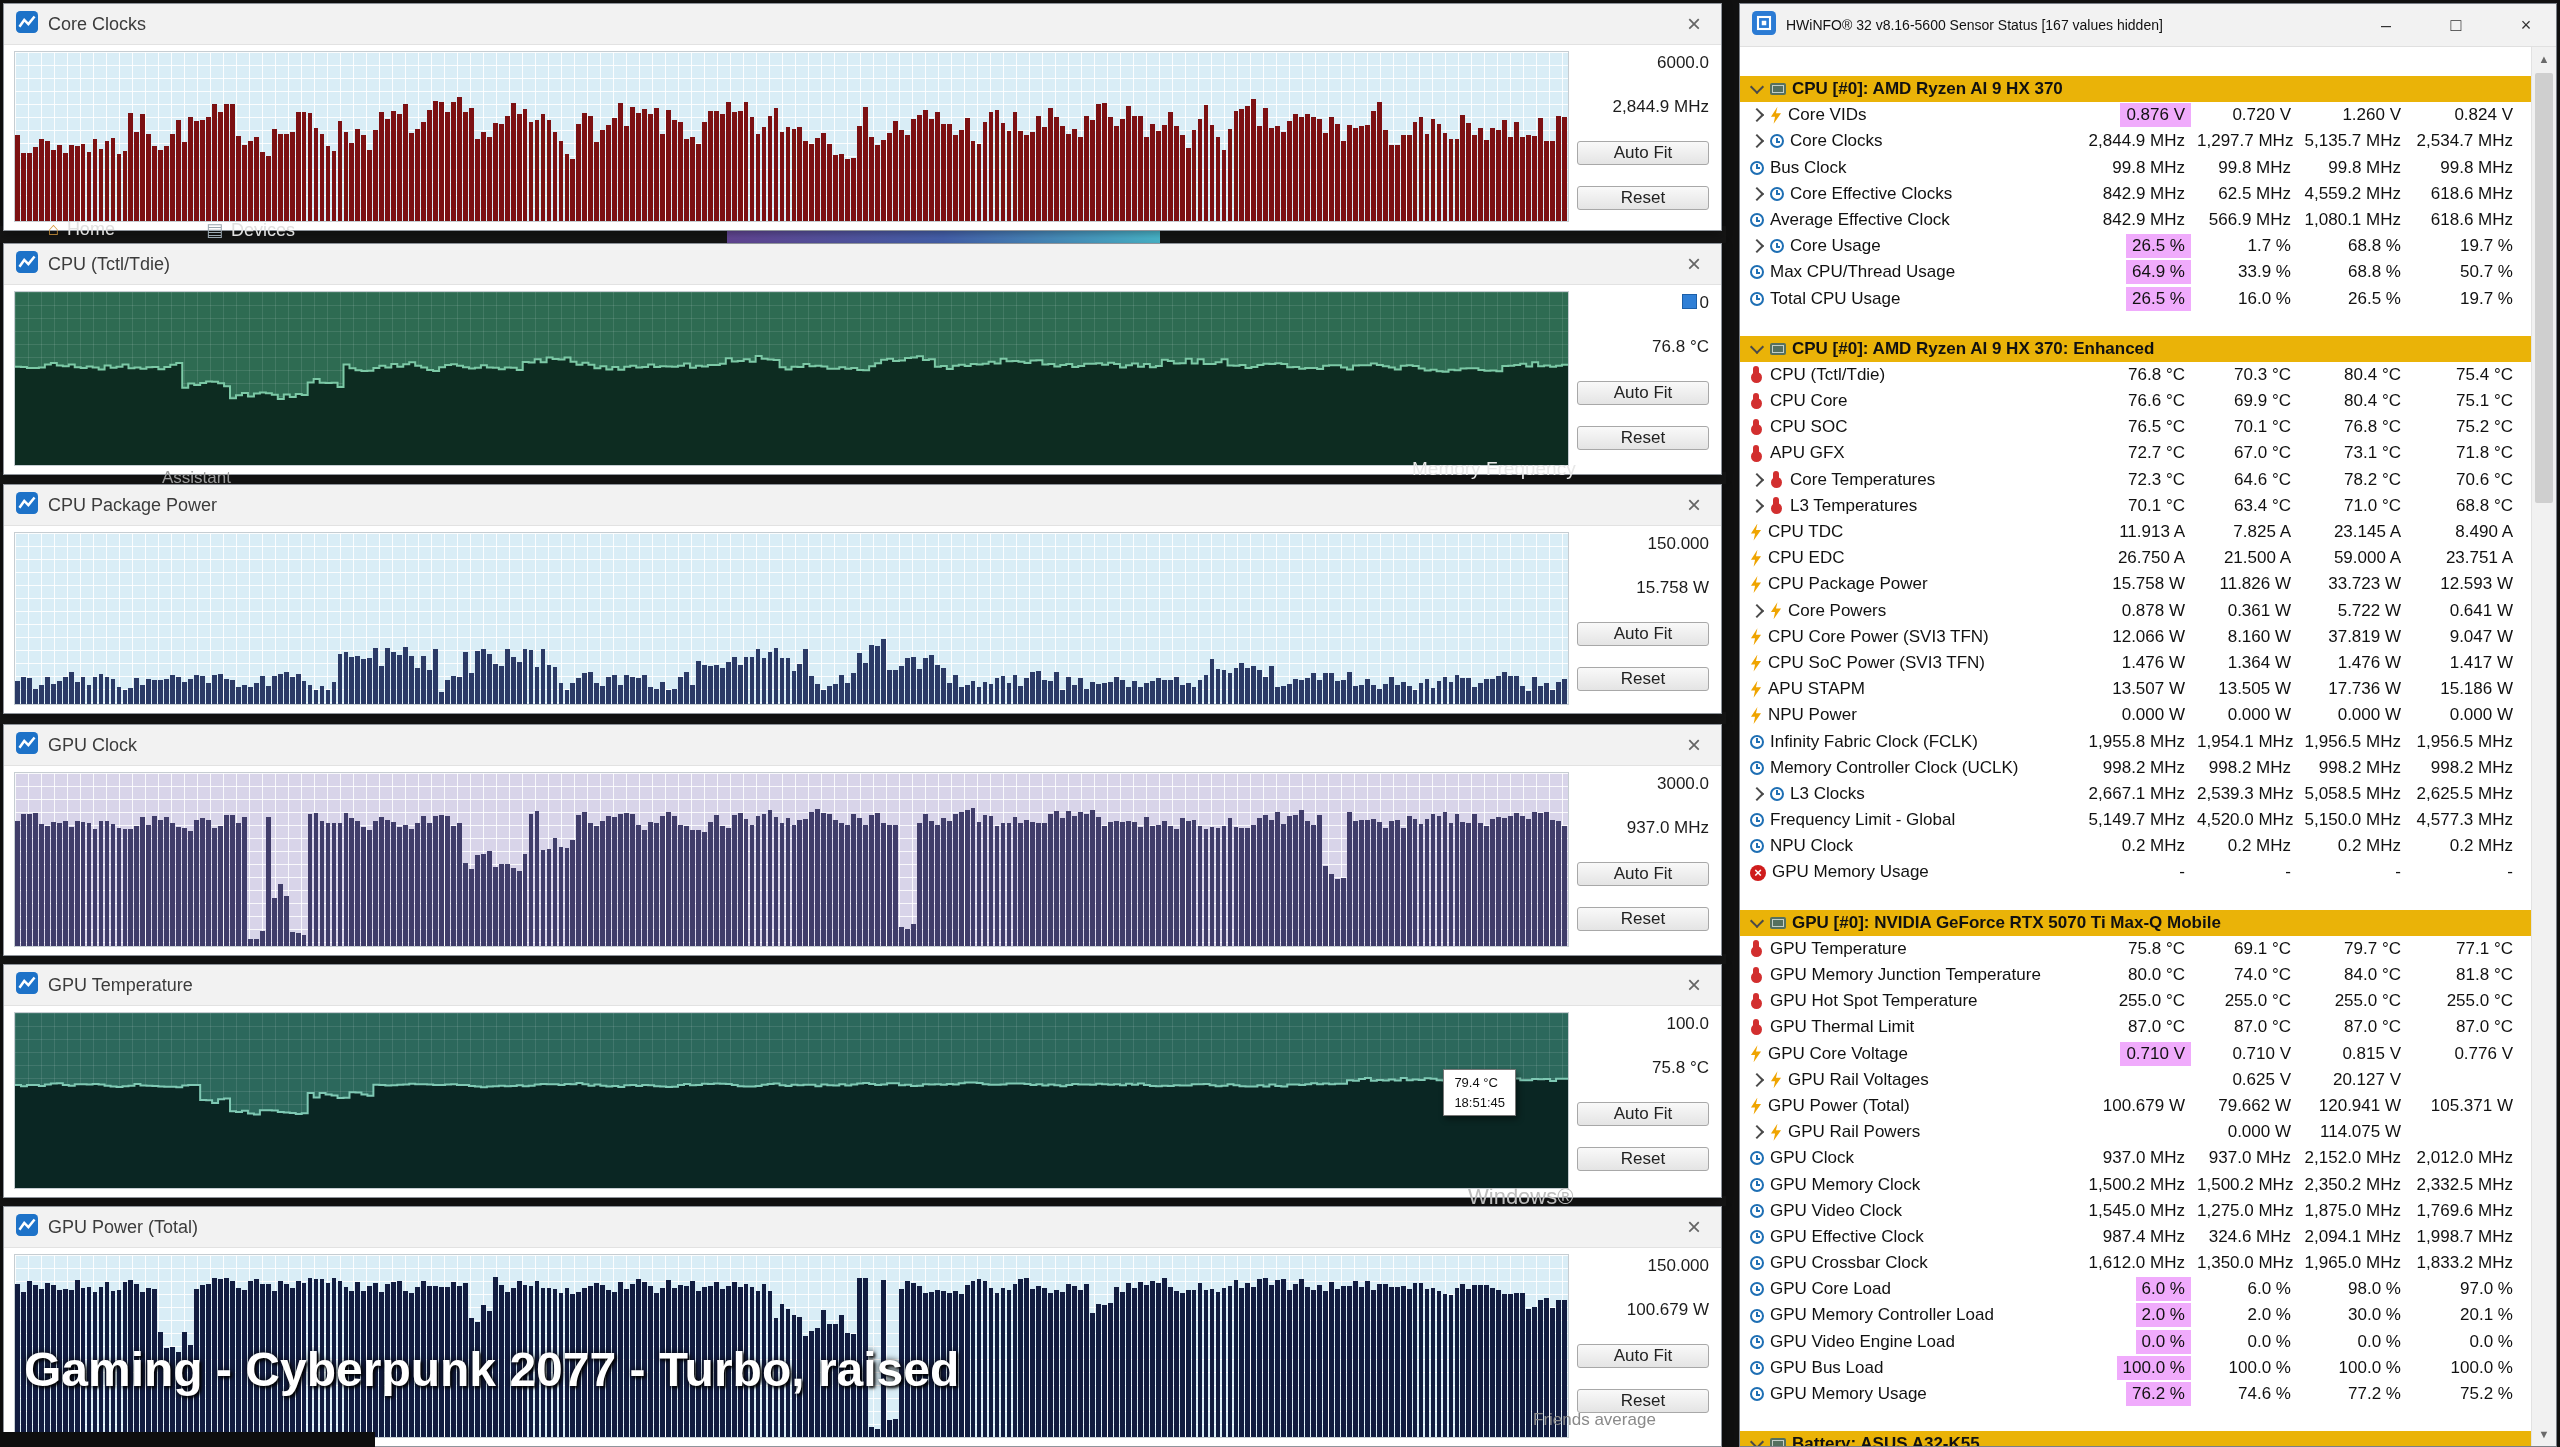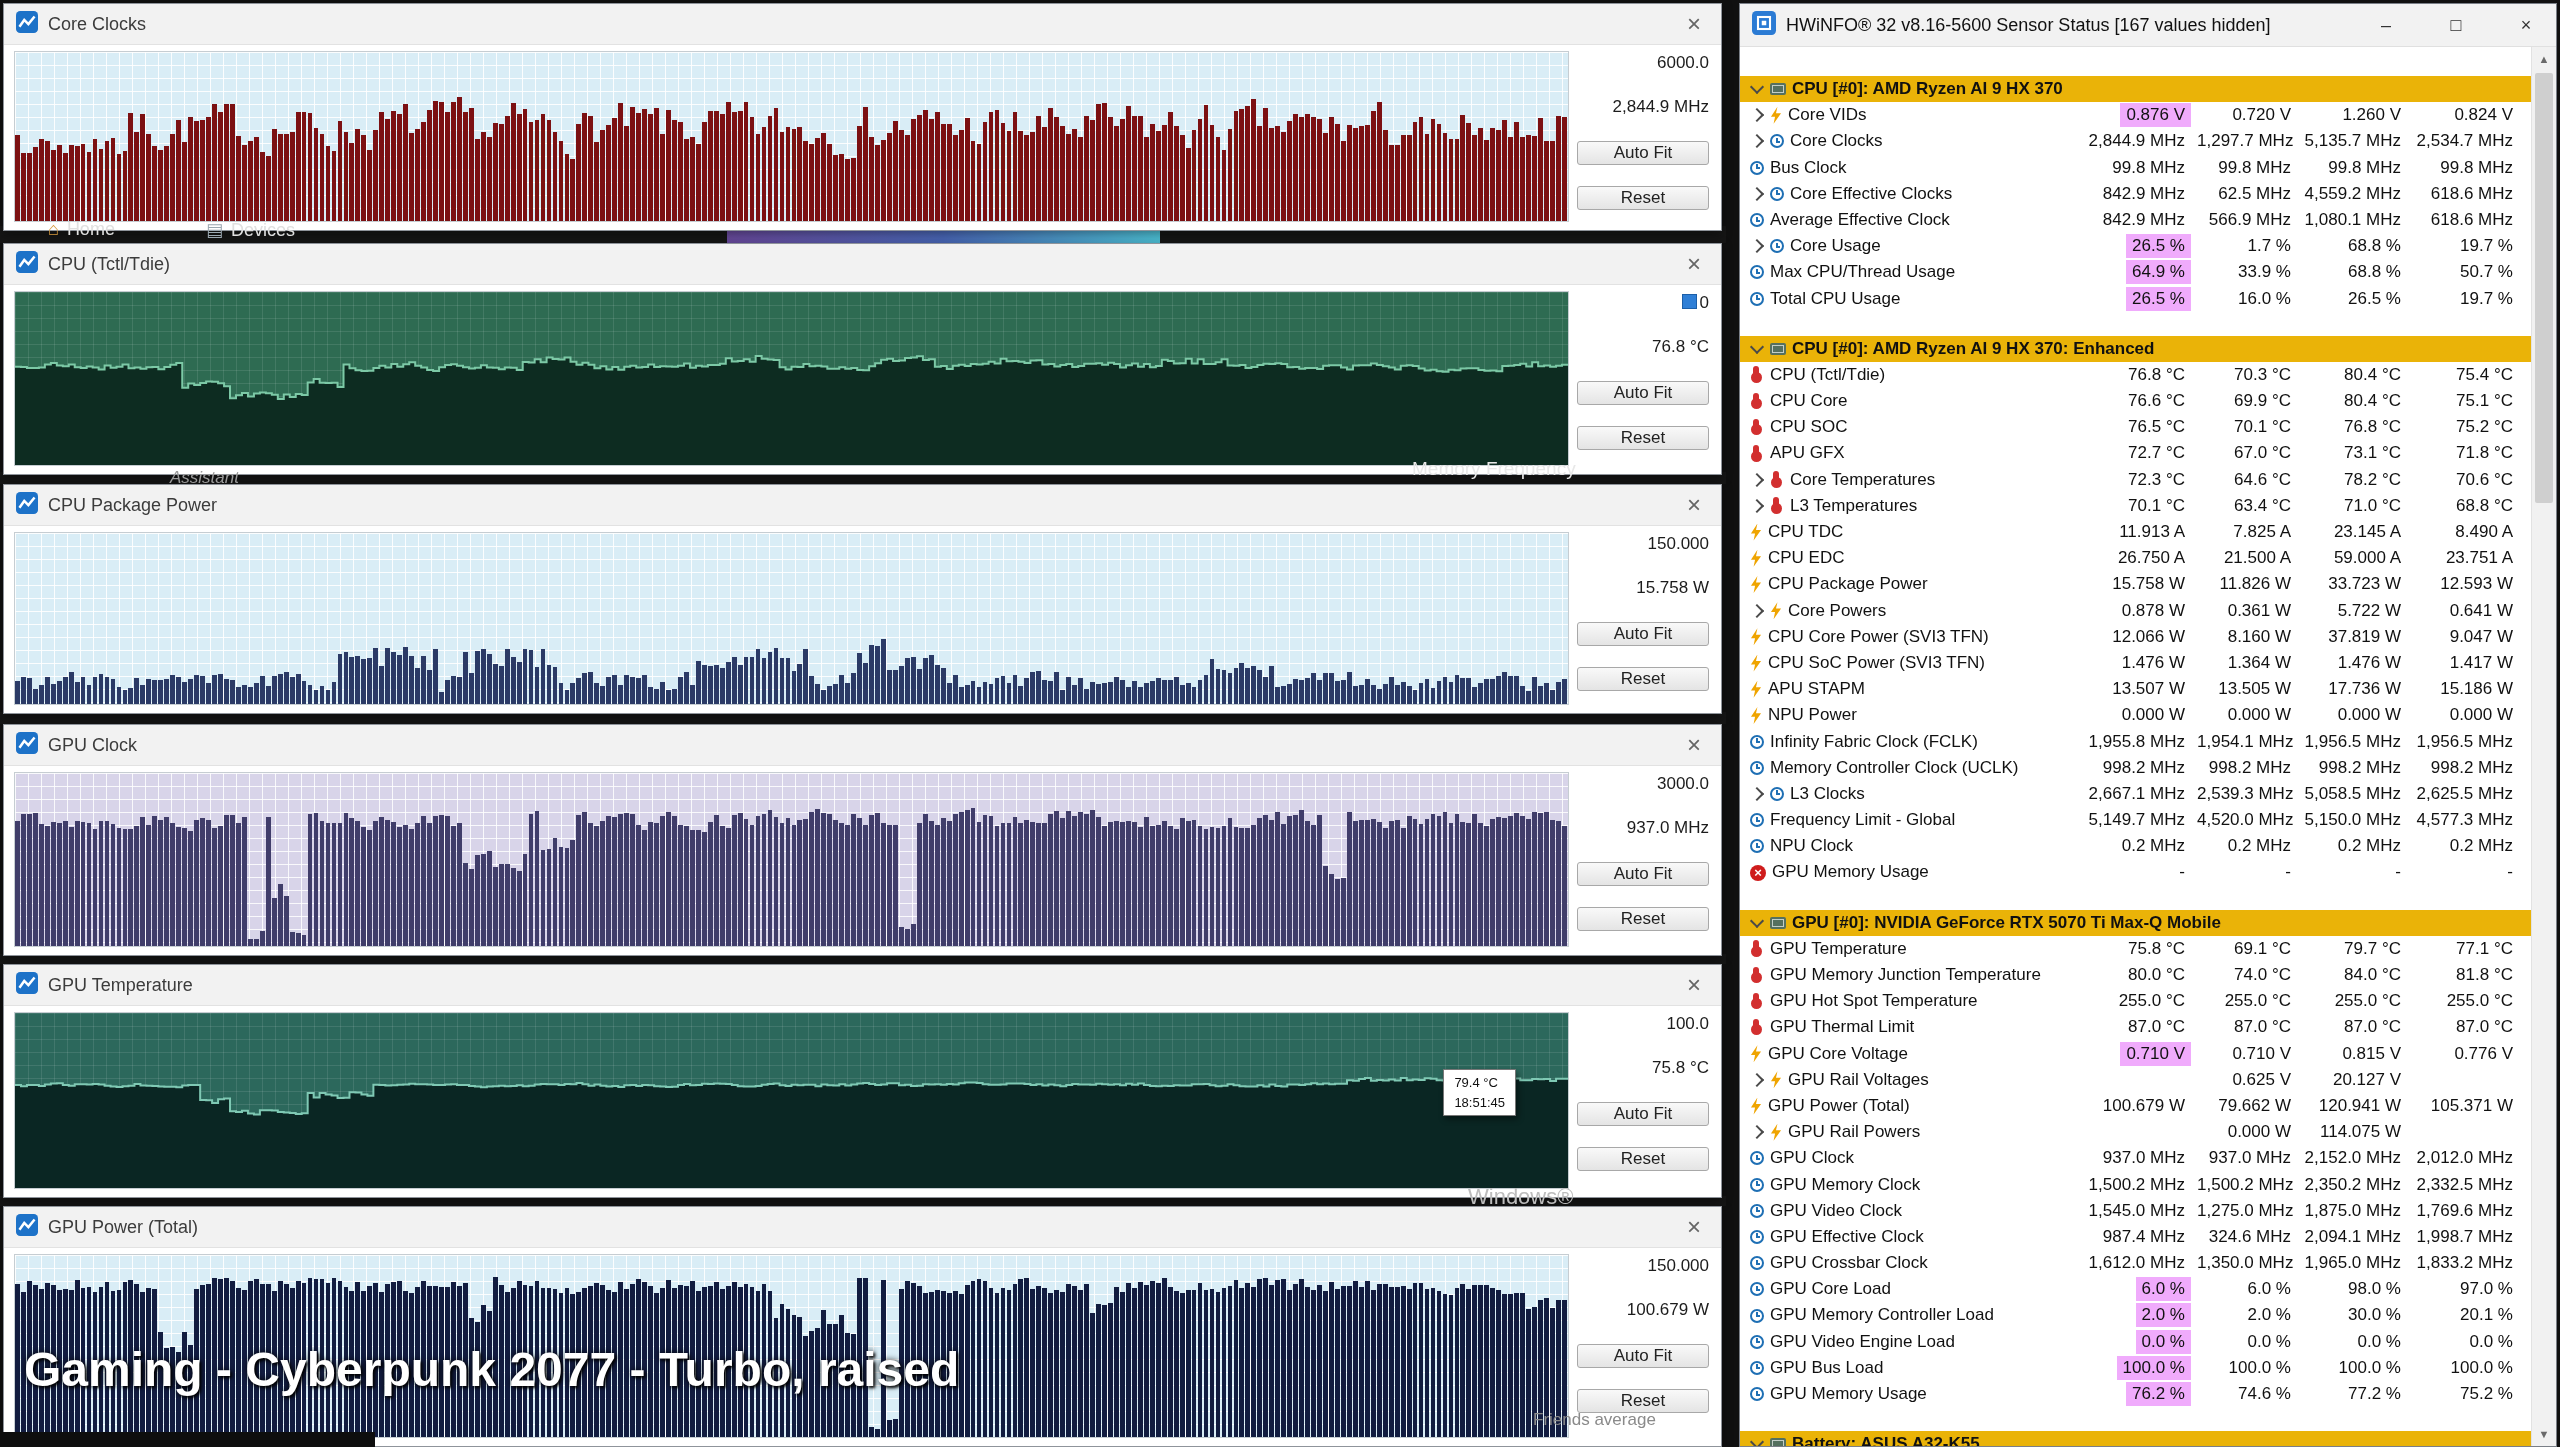--- a/index.html
+++ b/index.html
@@ -40,21 +40,21 @@
   #caption{position:absolute;left:24px;top:1342px;z-index:4;color:#fff;font-size:48px;font-weight:700;
         letter-spacing:0px;text-shadow:0 0 6px rgba(0,0,0,.85),2px 2px 3px rgba(0,0,0,.9);}
 
   #taskbar-sliver{position:absolute;left:0;top:1432px;width:375px;height:15px;background:#0e0e0e;z-index:4;}
 
   
   #hwin{position:absolute;left:1739px;top:3px;width:818px;height:1444px;background:#fff;
         border:1px solid #7a7f87;z-index:2;box-sizing:border-box;overflow:hidden;}
   .hw-title{height:42px;background:#f2f2f2;display:flex;align-items:center;padding-left:12px;gap:10px;
         border-bottom:1px solid #e0e0e0;}
-  .hw-title .t{flex:1;font-size:18px;color:#111;white-space:nowrap;overflow:hidden;}
+  .hw-title .t{flex:1;font-size:14px;color:#111;white-space:nowrap;overflow:hidden;}
   .hw-btn{width:60px;height:42px;display:flex;align-items:center;justify-content:center;
         font-size:18px;color:#333;}
   .hw-head,.hw-row{display:grid;grid-template-columns:1fr 118px 106px 110px 112px;
         padding-right:13px;box-sizing:border-box;}
   .hw-head{height:29px;line-height:29px;font-size:17px;color:#222;border-bottom:1px solid #e6e6e6;
         margin-right:24px;margin-top:26px;}
   .hw-head .s{padding-left:8px;}
   .hw-head .c{text-align:right;padding-right:6px;}
   .hw-rows{position:absolute;top:72px;left:0;right:24px;bottom:0;overflow:hidden;font-size:17px;}
   .hw-row{height:26.2px;align-items:center;line-height:26.2px;}
@@ -102,21 +102,21 @@
 <div class="dstrip" style="top:226px;height:17px;">
   <div class="dgrad"></div>
 </div>
 <div class="dstrip" style="top:472px;height:12px;"></div>
 <div class="dstrip" style="top:712px;height:12px;"></div>
 <div class="dstrip" style="top:954px;height:10px;"></div>
 <div class="dstrip" style="top:1196px;height:10px;"></div>
 
 <div class="dfrag" style="left:48px;top:219px;font-size:18px;color:#e0e0e0;"><span class="dico" style="color:#d79b3f;">⌂</span><span>Home</span></div>
 <div class="dfrag" style="left:206px;top:219px;font-size:18px;color:#e0e0e0;"><span class="dico" style="color:#9aa7b0;">▤</span><span>Devices</span></div>
-<div class="dfrag" style="left:170px;top:468px;font-size:17px;color:#9a9a9a;font-style:italic;">Assistant</div>
+<div class="dfrag" style="left:162px;top:468px;font-size:17px;color:#9a9a9a;">Assistant</div>
 <div class="dfrag" style="left:1412px;top:458px;font-size:19px;color:#e8e8e8;">Memory Frequency</div>
 <div class="dfrag" style="left:1468px;top:1184px;font-size:22px;color:#bdbdbd;">Windows®</div>
 <div class="dfrag" style="left:1533px;top:1410px;font-size:17px;color:#8a8a8a;">Friends average</div>
 
 <div id="graph-col">
     <div class="gwin" style="top: 3px; height: 228px;">
   <div class="gwin-title">
     <span class="gicon"><svg viewBox="0 0 16 16" width="22" height="22">
             <rect width="16" height="16" rx="3" fill="#1d72c8"></rect>
             <polyline points="2.5,11.5 6,6.5 9,9.5 13.5,4" fill="none" stroke="#fff" stroke-width="1.8"></polyline>

